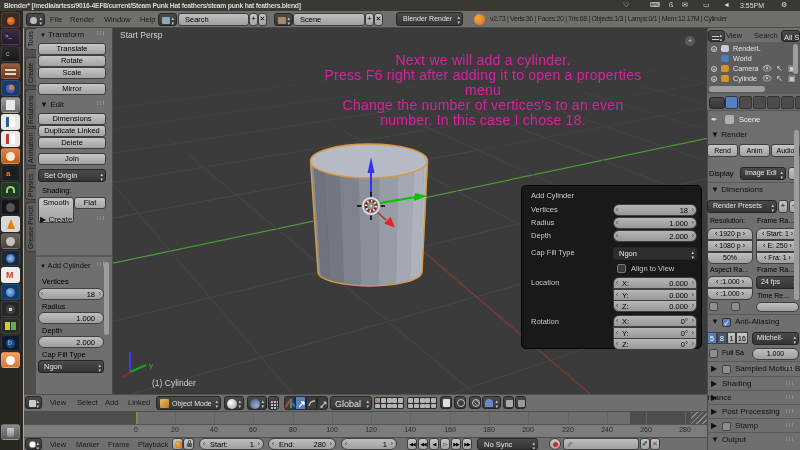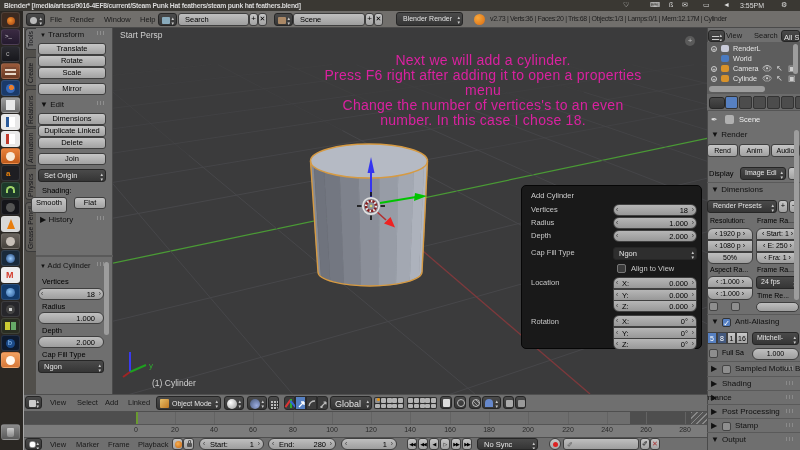--- a/index.html
+++ b/index.html
@@ -295,23 +295,23 @@
 <div class="hdr" style="left:40px;top:100px">▼ Edit</div>
 <div class="btn" style="left:38px;top:113px;width:68px;height:12px;font-size:7.5px">Dimensions</div>
 <div class="btn" style="left:38px;top:125px;width:68px;height:12px;font-size:7.5px">Duplicate Linked</div>
 <div class="btn" style="left:38px;top:137px;width:68px;height:12px;font-size:7.5px">Delete</div>
 <div class="btn" style="left:38px;top:153px;width:68px;height:12px;font-size:7.5px">Join</div>
 <div class="dk" style="left:38px;top:169px;width:68px;height:13px">
     <span style="position:absolute;left:5px;top:1px">Set Origin</span>
     <span class="updn">▴<br>▾</span>
   </div>
 <div class="lbl" style="left:42px;top:186px">Shading:</div>
-<div class="btn" style="left:31px;top:197px;width:36px;height:16px">Smooth</div>
+<div class="btn" style="left:38px;top:197px;width:36px;height:26px">Smooth</div>
 <div class="btn" style="left:74px;top:197px;width:32px;height:12px">Flat</div>
-<div class="hdr" style="left:40px;top:215px">▶ History</div>
+<div class="hdr" style="left:40px;top:215px">▶ Create</div>
 <div class="abs" style="left:36px;top:255px;width:77px;height:2px;background:#5a5a5a"></div>
 <div class="hdr" style="left:40px;top:261px;font-size:7.5px"><span style="font-size:6px">▼</span> Add Cylinder</div>
 <div class="lbl" style="left:42px;top:277px">Vertices</div>
 <div class="sld" style="left:38px;top:288px;width:66px;height:12px">
     <span style="position:absolute;right:8px;top:1px">18</span>
     <span class="arr" style="position:absolute;left:2px;top:1px">‹</span>
     <span class="arr" style="position:absolute;right:2px;top:1px">›</span>
   </div>
 <div class="lbl" style="left:42px;top:302px">Radius</div>
 <div class="sld" style="left:38px;top:312px;width:66px;height:12px">

